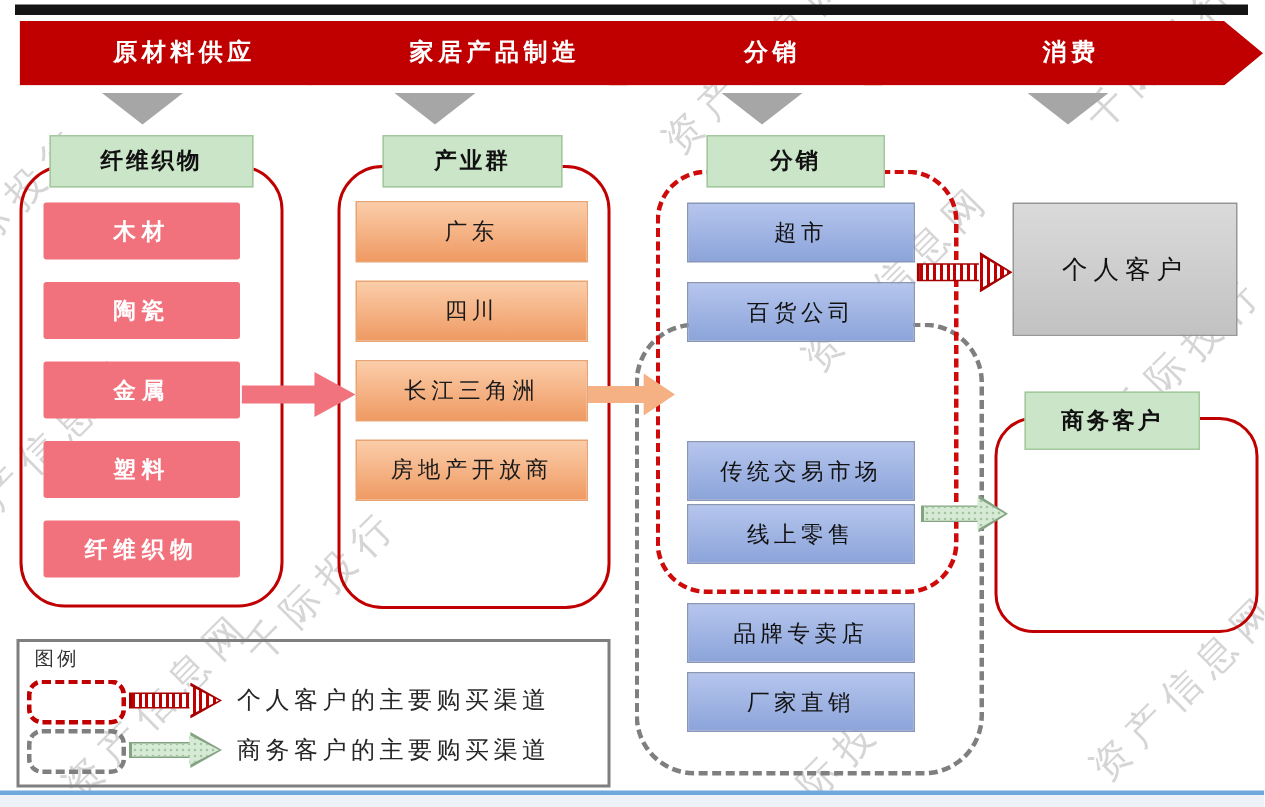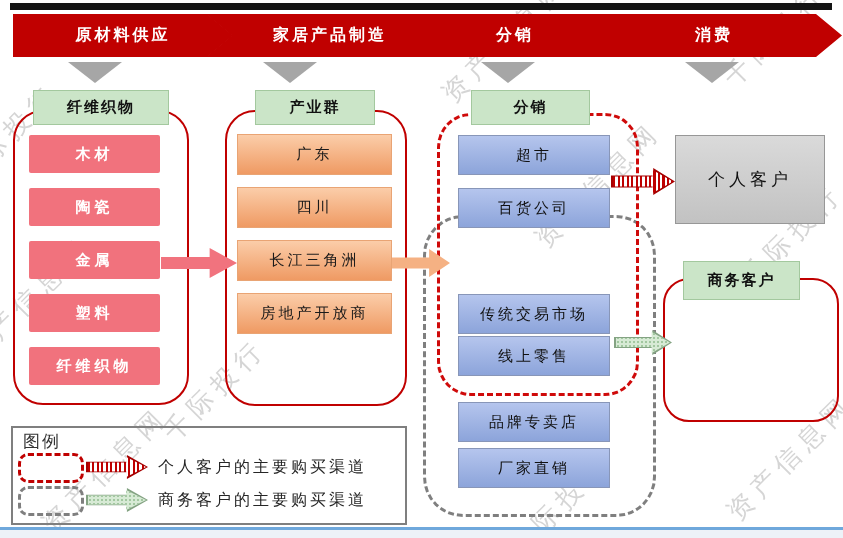--- a/index.html
+++ b/index.html
@@ -53,21 +53,21 @@
   .oarrow .bg,.oarrow .fg{position:absolute;clip-path:polygon(0 28%,66% 28%,66% 0,100% 50%,66% 100%,66% 72%,0 72%);}
   .oarrow .bg{inset:0;}
   .oarrow .fg{inset:2px 2px;}
   .hatch-bg{background:#A50000;}
   .hatch-fg{background:repeating-linear-gradient(90deg,#C00000 0 2px,#fff 2px 4.5px);}
   .green-bg{background:#84A383;}
   .green-fg{background:#D7EAD5 radial-gradient(circle,#A2C7A0 0.8px,transparent 1.1px);background-size:4px 4px;}
 
   
   .legendbox{left:11px;top:426px;width:392px;height:95px;border:2px solid #7F7F7F;z-index:2;background:transparent;}
-  .legend-title{left:23px;top:430px;font-size:17px;color:#333;letter-spacing:2px;z-index:4;}
+  .legend-title{left:23px;top:430px;font-size:13px;color:#333;letter-spacing:2px;z-index:4;}
   .minidash{width:60px;height:24px;border-radius:10px;z-index:4;background:transparent;}
   .minidash.red{border:3px dashed #C00000;}
   .minidash.gray{border:3px dashed #7F7F7F;}
   .legend-label{font-size:16px;color:#262626;letter-spacing:3px;z-index:4;white-space:nowrap;}
 
   
   .wm{color:rgba(172,172,172,0.5);font-size:26px;letter-spacing:7px;white-space:nowrap;
       transform:translate(-50%,-50%) rotate(-45deg);z-index:1;}
 
   

